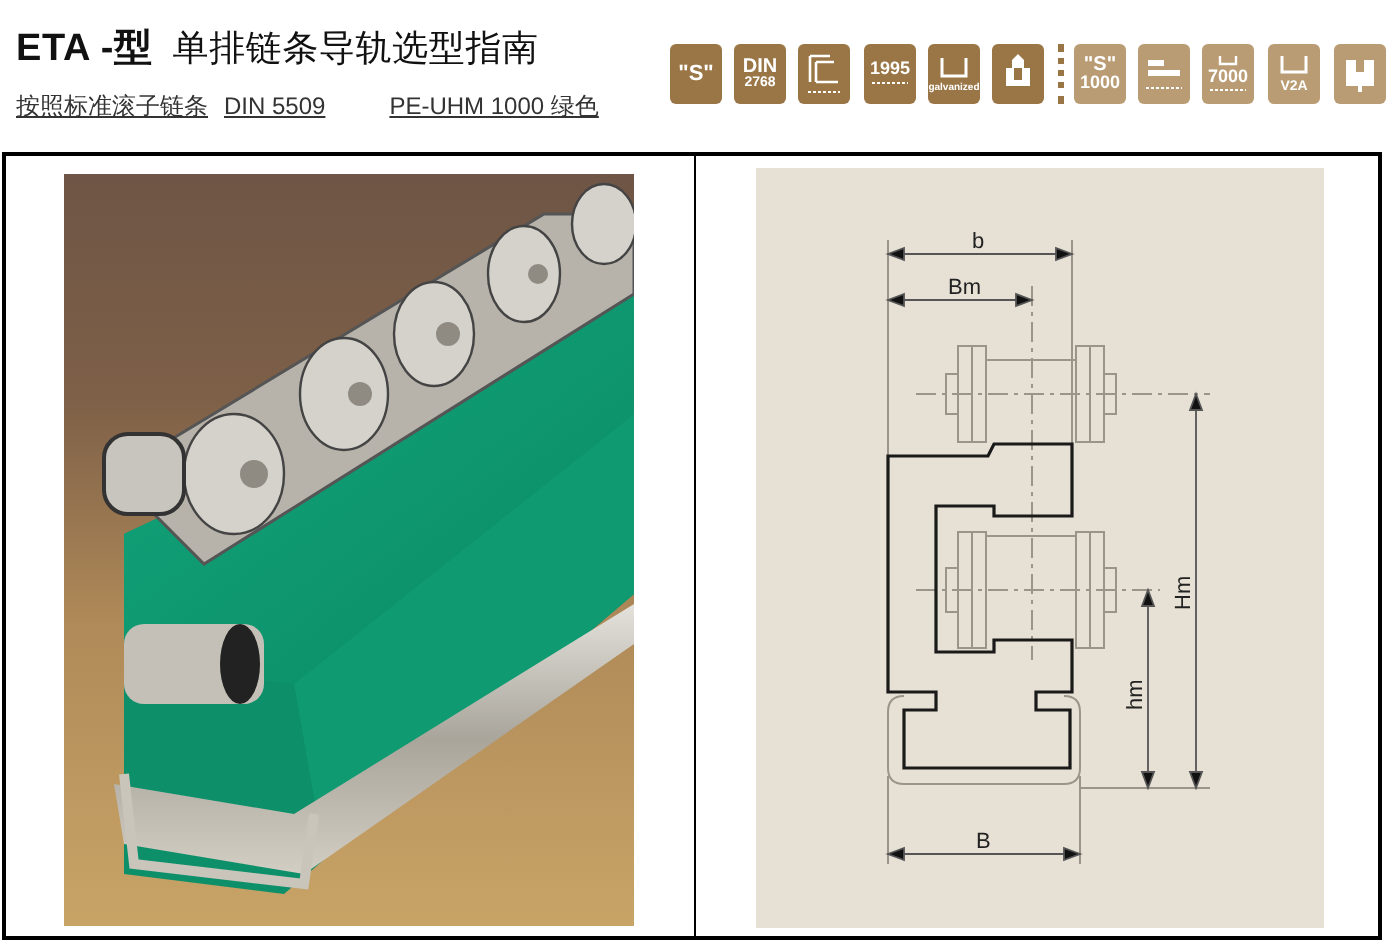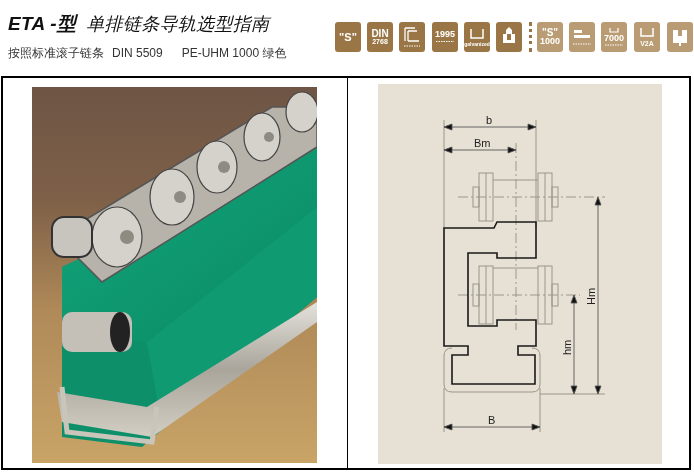--- a/index.html
+++ b/index.html
@@ -1,41 +1,41 @@
 <!DOCTYPE html>
 <html><head>
 <meta charset="utf-8">
 <style>
   html, body { margin:0; padding:0; background:#ffffff; }
   body { width:694px; height:473px; position:relative; overflow:hidden; font-family:"Liberation Sans", sans-serif; color:#111; }
-  .title { position:absolute; left:8px; top:11px; font-size:19px; font-weight:bold; letter-spacing:0.3px; white-space:nowrap;font-style:italic; }
+  .title { position:absolute; left:8px; top:11px; font-size:19px; font-weight:bold; letter-spacing:0.3px; white-space:nowrap; }
   .title .sep { display:inline-block; width:10px; }
   .title .cn { font-weight:normal; font-family:"DejaVu Sans", sans-serif; font-size:18px; }
   .subtitle { position:absolute; left:8px; top:45px; font-size:12px; color:#333; white-space:nowrap; }
-  .subtitle span { margin-right:8px; }
+  .subtitle span { margin-right:8px;text-decoration:underline; }
   .icons { position:absolute; left:335px; top:22px; height:30px; }
   .icon { position:absolute; top:0; width:26px; height:30px; border-radius:3px; color:#fff; display:flex; flex-direction:column; align-items:center; justify-content:center; font-weight:bold; font-size:9px; line-height:9px; text-align:center; overflow:hidden; }
   .icon.dark { background:#9a7646; }
   .icon.light { background:#b99c74; }
   .icon small { font-size:5px; line-height:6px; font-weight:bold; }
   .icon svg { display:block; }
   .dotsep { position:absolute; top:0; width:3px; height:30px; border-left:3px dotted #9a7646; }
   .table { position:absolute; left:1px; top:76px; width:690px; height:394px; border:2px solid #000; box-sizing:border-box; }
   .vline { position:absolute; left:347px; top:76px; width:1px; height:394px; background:#000; }
   .photo { position:absolute; left:32px; top:87px; width:285px; height:376px; overflow:hidden; background:linear-gradient(180deg,#6e5545 0%,#7e6048 30%,#b08a58 60%,#c9a467 100%); }
   .drawing { position:absolute; left:378px; top:84px; width:284px; height:380px; background:#e7e1d5; }
 </style>
 </head>
 <body>
 
 <div class="title">
   <span>ETA -型</span><span class="sep"></span><span class="cn">单排链条导轨选型指南</span>
 </div>
 <div class="subtitle">
-  <span>按照标准滚子链条</span><span>DIN 5509</span><span style="margin-left:11px">PE-UHM 1000 绿色</span>
+  <span>按照标准滚子链条</span><span>DIN 5509</span><span style="margin-left:24px">PE-UHM 1000 绿色</span>
 </div>
 
 <div class="icons">
   <div class="icon dark" style="left:0px">
       <span style="font-size:11px">"S"</span>
     </div>
   <div class="icon dark" style="left:32px">
       <span style="font-size:10px">DIN</span>
       <span style="font-size:7px;line-height:8px">2768</span>
     </div>

